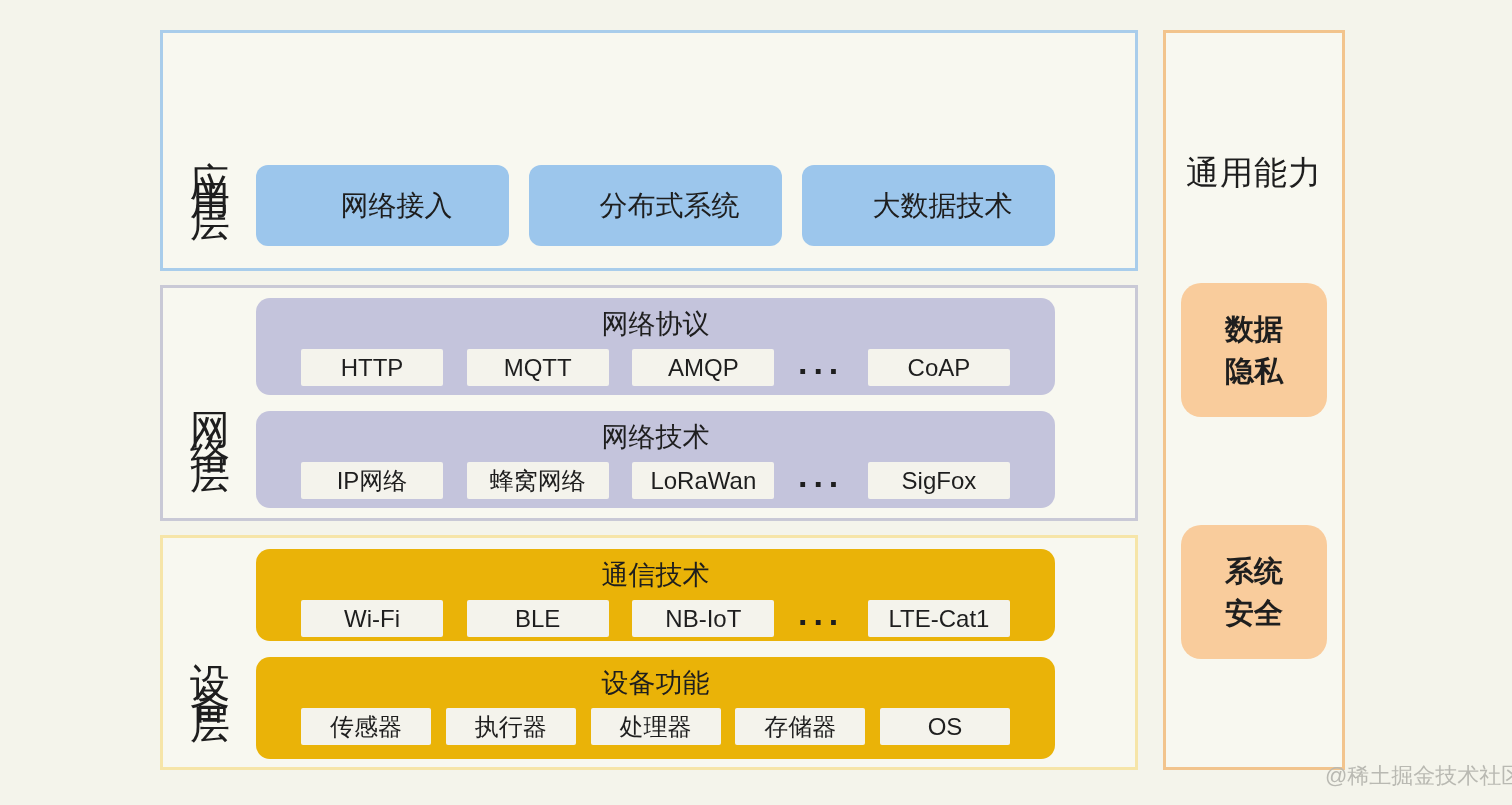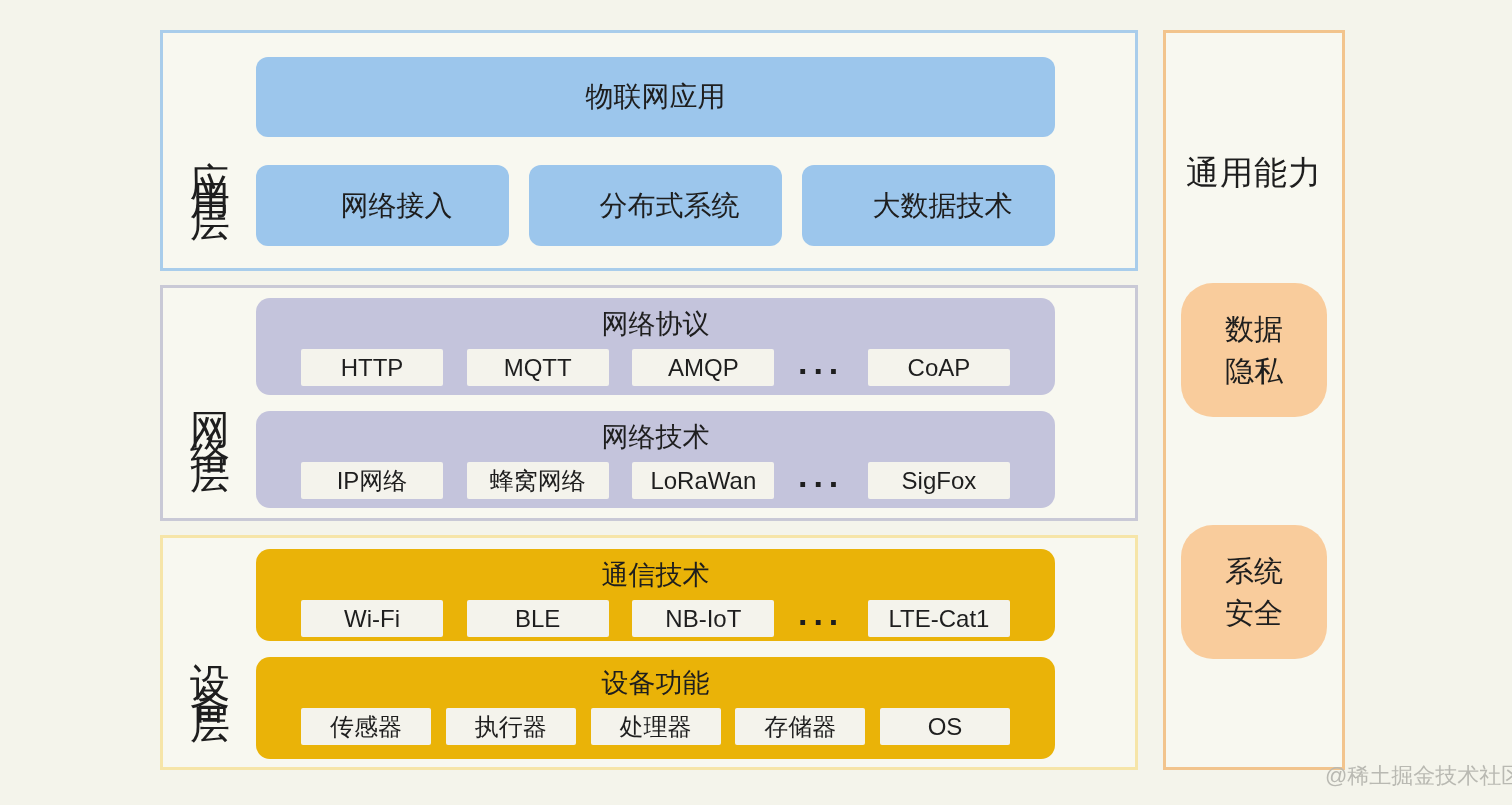--- a/index.html
+++ b/index.html
@@ -132,26 +132,27 @@
     width: 100%;
     text-align: center;
     font-size: 33px;
     letter-spacing: 1px;
   }
   .cap-box {
     position: absolute;
     left: 15px;
     width: 146px; height: 134px;
     background: #F9CC9C;
-    border-radius: 32px;
+    border-radius: 20px;
     display: flex; align-items: center; justify-content: center;
     text-align: center;
     font-size: 29px;
     line-height: 42px;
     white-space: pre-line;
+    font-weight: bold;
   }
   .cap-box.privacy  { top: 250px; }
   .cap-box.security { top: 492px; }
 
   
   .watermark {
     position: absolute;
     left: 1325px; top: 761px;
     font-size: 22px;
     color: #B9B9B2;
@@ -160,21 +161,20 @@
 </style>
 </head>
 <body>
 
 <div class="canvas">
 
   <section class="layer app">
     <div class="layer-label-zone">
       <div class="layer-label">应用层</div>
     </div>
-    <div class="app-main-box">物联网应用</div>
     <div class="app-row">
       <div class="app-box">网络接入</div>
       <div class="app-box">分布式系统</div>
       <div class="app-box">大数据技术</div>
     </div>
   </section>
 
   <section class="layer net">
     <div class="layer-label-zone">
       <div class="layer-label">网络层</div>

